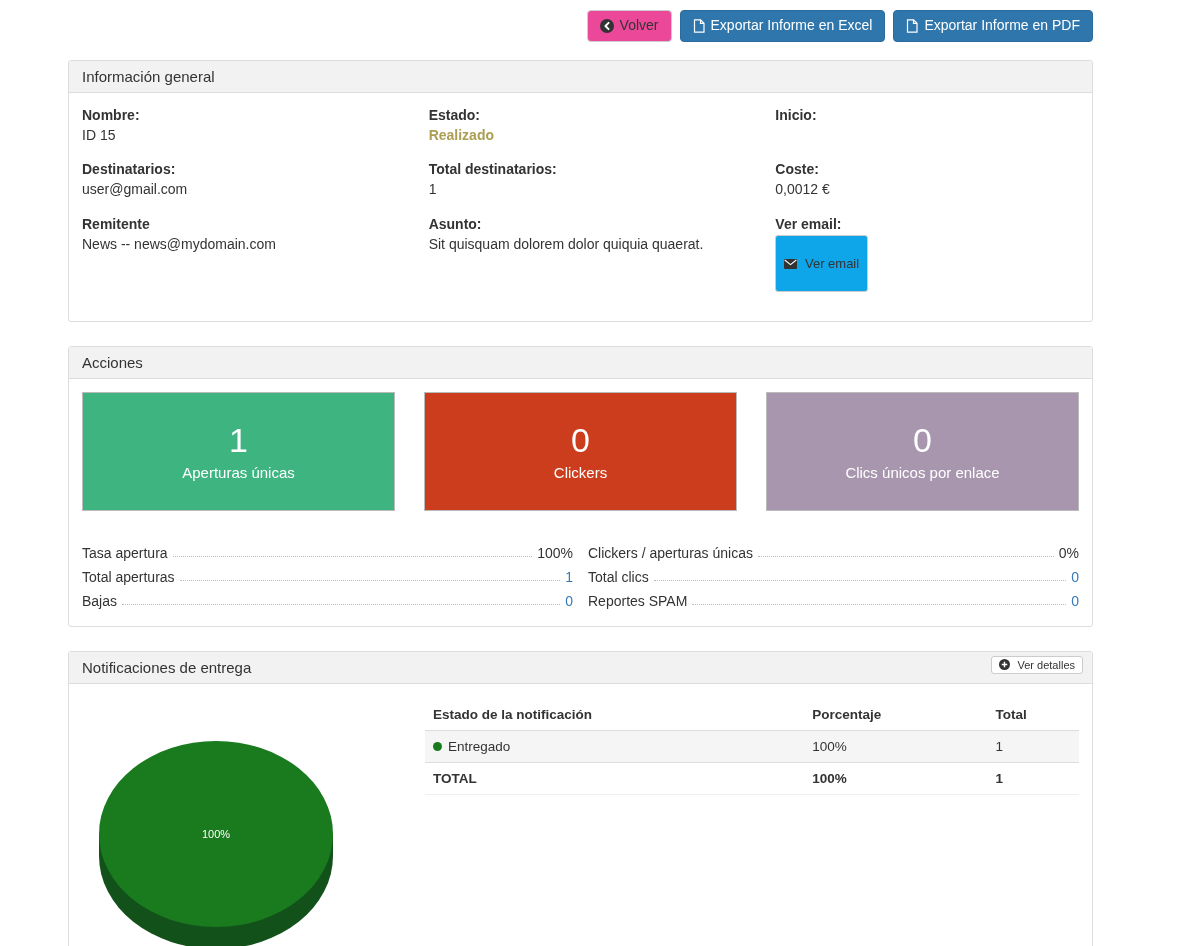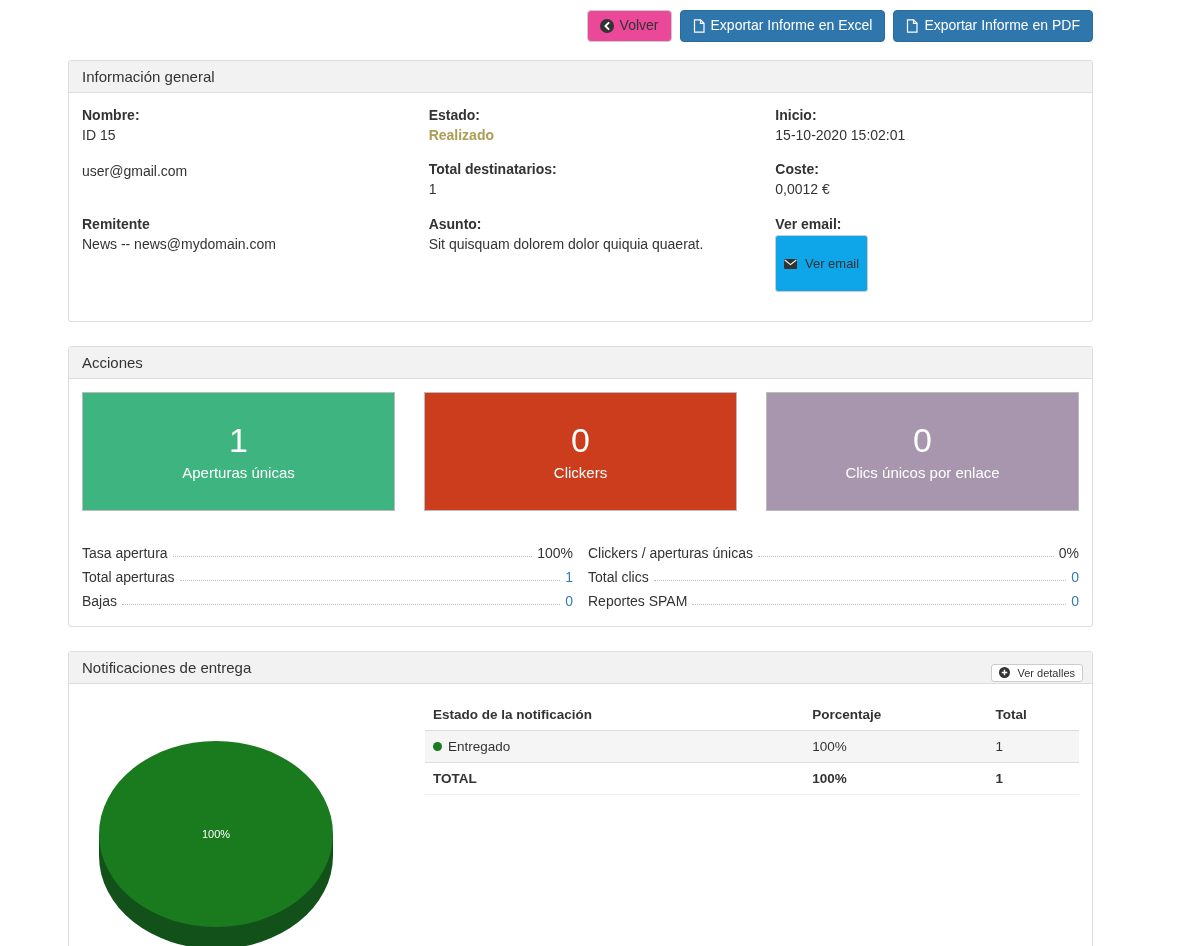--- a/index.html
+++ b/index.html
@@ -30,21 +30,21 @@
   .panel {
     margin: 0 86px 0 68px; border: 1px solid #ddd; border-radius: 3px; background: #fff;
   }
   .panel + .panel { margin-top: 24px; }
   .panel-first { margin-top: 18px; }
   .panel-heading {
     background: #f2f2f2; border-bottom: 1px solid #ddd;
     padding: 7px 13px; font-size: 15px; color: #333;
     border-radius: 3px 3px 0 0; position: relative; min-height: 32px;
   }
-  .panel-heading .heading-btn { position: absolute; right: 9px; top: 12px; }
+  .panel-heading .heading-btn { position: absolute; right: 9px; top: 4px; }
   .panel-body { padding: 13px; }
 
   
   .info-grid { display: grid; grid-template-columns: 1fr 1fr 1fr; column-gap: 43px; }
   .field { margin-bottom: 16px; }
   .field-label { font-weight: bold; line-height: 1.3; }
   .field-value { line-height: 1.3; margin-top: 2px; }
   .status-done { color: #ab9e52; font-weight: bold; }
 
   
@@ -123,23 +123,23 @@
       <div class="field">
         <div class="field-label">Nombre:</div>
         <div class="field-value">ID 15</div>
       </div>
       <div class="field">
         <div class="field-label">Estado:</div>
         <div class="field-value status-done">Realizado</div>
       </div>
       <div class="field">
         <div class="field-label">Inicio:</div>
-        <div class="field-value">15-10-2020 15:02:01</div>
-      </div>
-      <div class="field">
+      </div>
+      <div class="field">
+        <div class="field-label">Destinatarios:</div>
         <div class="field-value">user@gmail.com</div>
       </div>
       <div class="field">
         <div class="field-label">Total destinatarios:</div>
         <div class="field-value">1</div>
       </div>
       <div class="field">
         <div class="field-label">Coste:</div>
         <div class="field-value">0,0012 €</div>
       </div>

